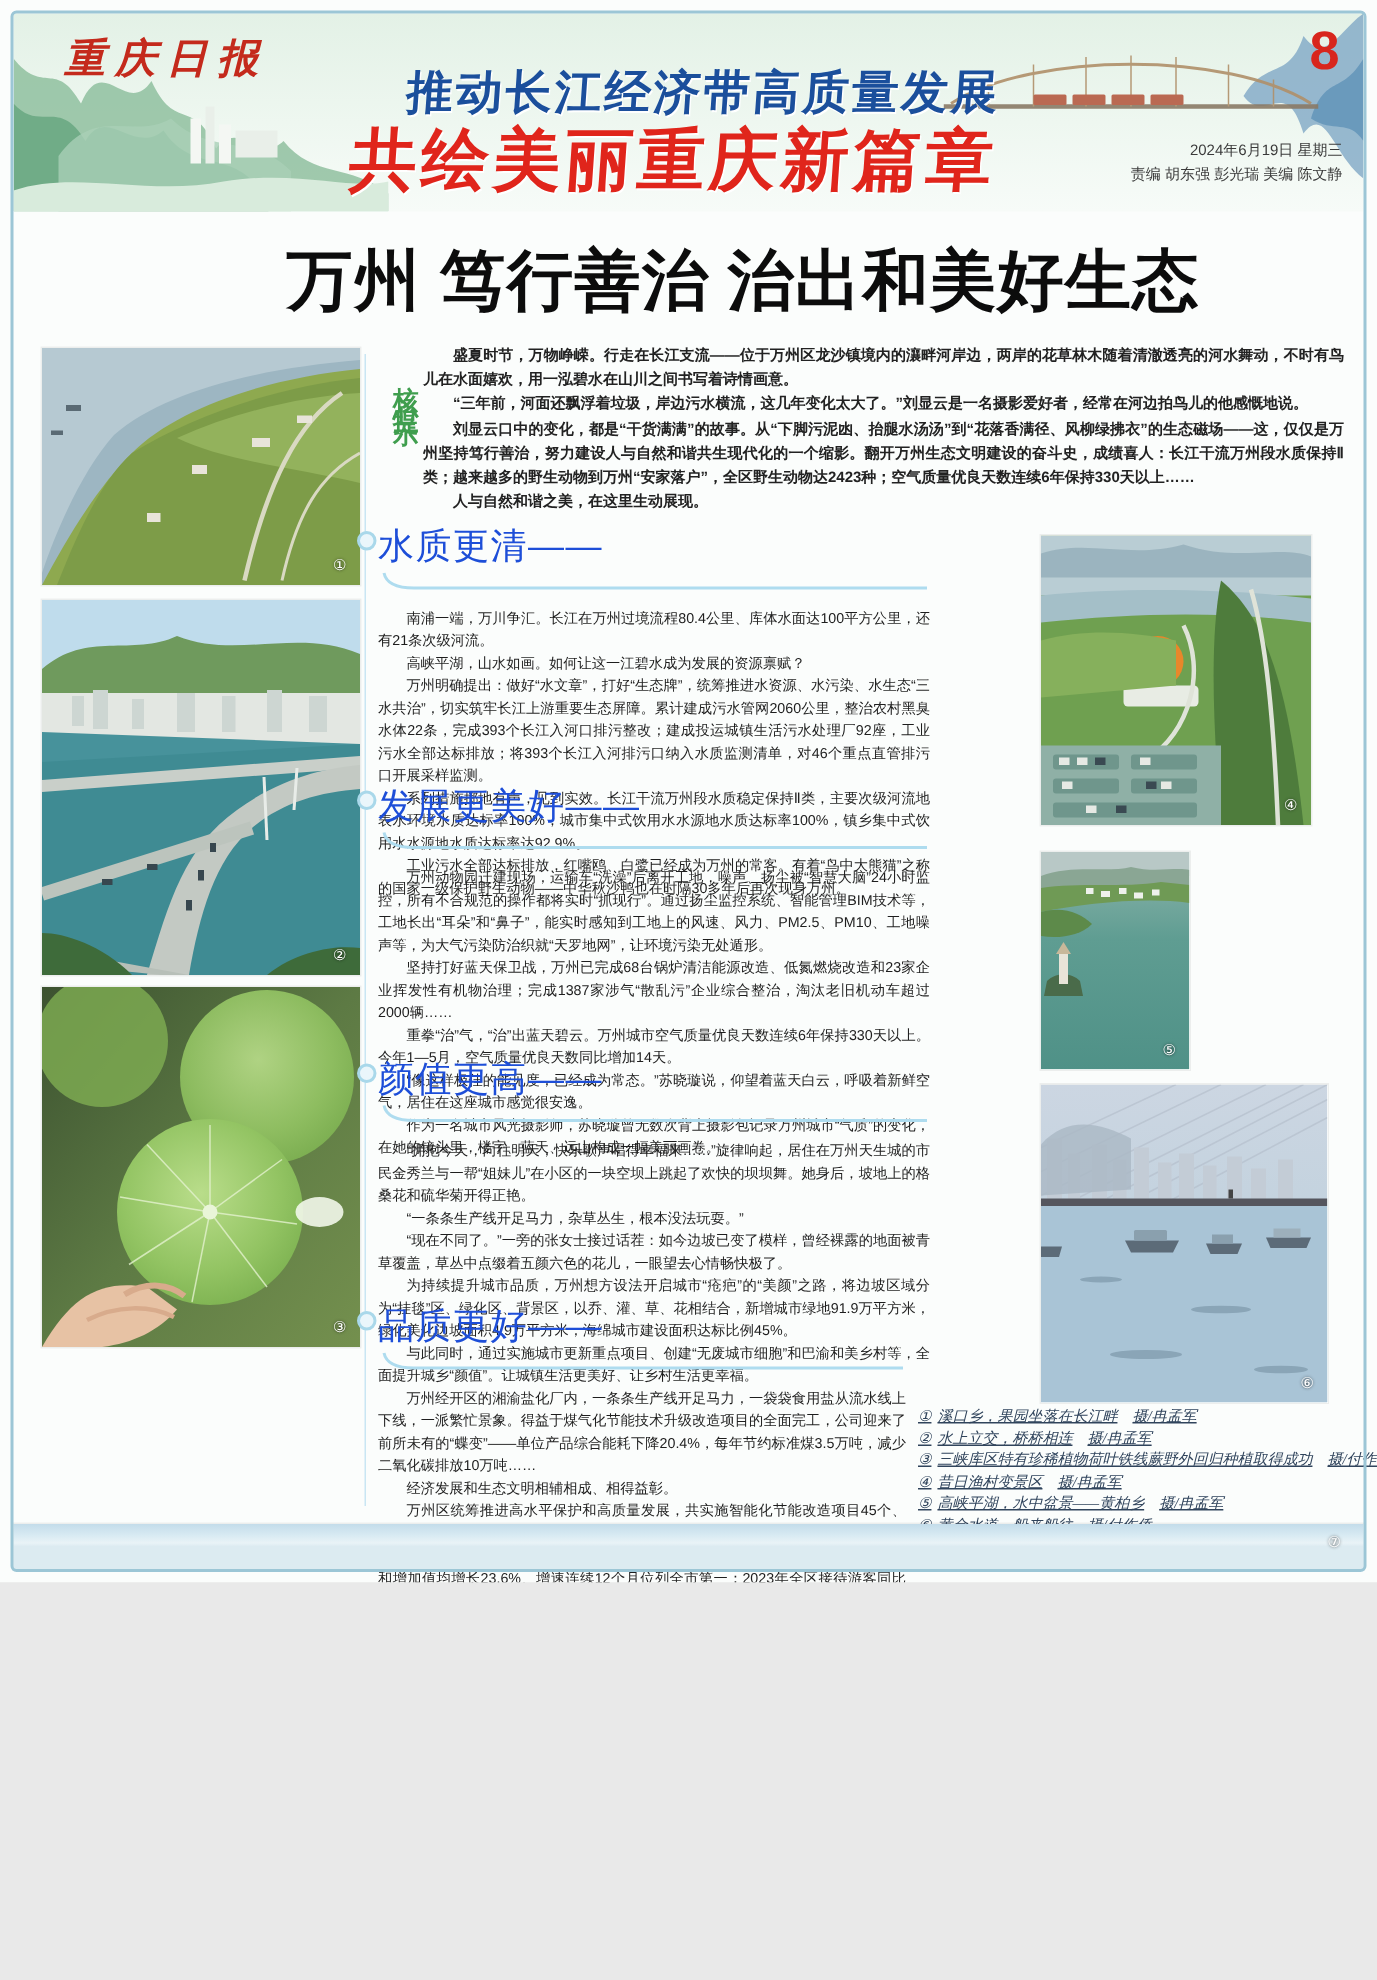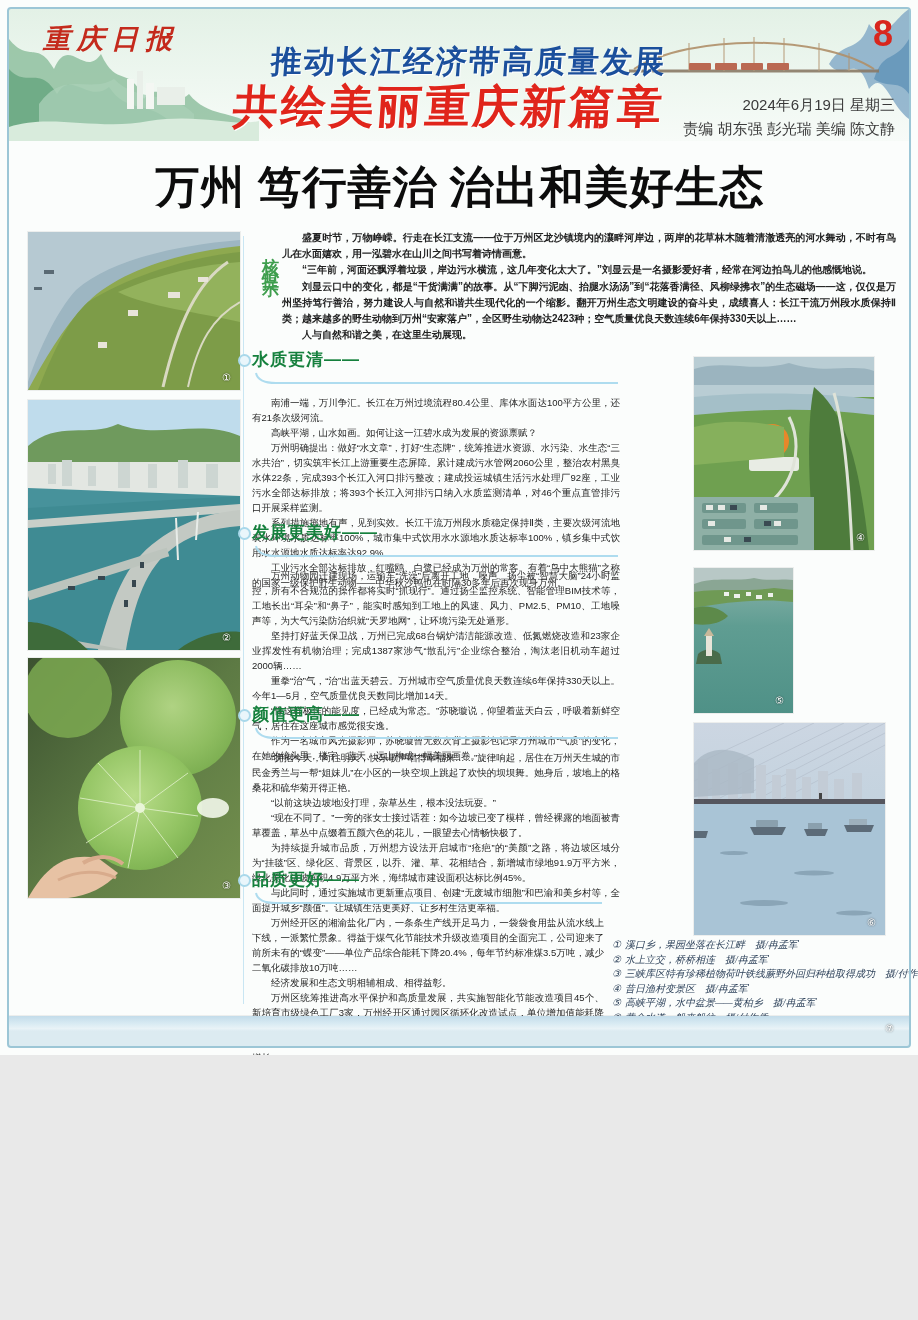--- a/index.html
+++ b/index.html
@@ -16,26 +16,26 @@
   .mtn-right{right:0;width:110px;}
   #masthead{position:absolute;left:34px;top:12px;font-family:"Liberation Serif",serif;
             font-weight:bold;font-style:italic;font-size:27px;letter-spacing:7px;color:#c42a1c;z-index:5;}
   #banner1{position:absolute;left:180px;top:32px;width:560px;text-align:center;
            font-size:31px;font-weight:bold;color:#1b4f9c;letter-spacing:2px;
            text-shadow:1px 1px 0 #fff;transform:skewX(-4deg);z-index:4;}
   #banner2{position:absolute;left:160px;top:68px;width:560px;text-align:center;
            font-size:45px;font-weight:bold;color:#e0251b;letter-spacing:3px;
            font-family:"Liberation Serif",serif;text-shadow:1px 1px 0 #fff;transform:skewX(-4deg);z-index:4;}
   #pagenum{position:absolute;right:16px;top:4px;font-size:36px;font-weight:bold;color:#d8261d;z-index:5;}
-  #dateblock{position:absolute;right:14px;top:84px;text-align:right;font-size:15px;color:#3a3a3a;
+  #dateblock{position:absolute;right:14px;top:84px;text-align:right;font-size:10px;color:#3a3a3a;
              line-height:1.6;z-index:5;}
   #bridge{position:absolute;left:620px;top:20px;z-index:3;opacity:.9;}
 
   
-  #headline{position:absolute;left:120px;top:158px;width:680px;text-align:center;
+  #headline{position:absolute;left:120px;top:158px;width:680px;text-align:right;
             font-family:"Liberation Serif",serif;font-weight:900;font-size:44px;color:#0c0c0c;
             letter-spacing:1px;}
 
   
   .photo{position:absolute;overflow:hidden;box-shadow:0 0 0 1px rgba(0,0,0,.06);}
   .photo svg{display:block;}
   .ph-badge{position:absolute;right:6px;bottom:5px;width:15px;height:15px;border-radius:50%;
             color:#fff;font-size:10px;line-height:15px;text-align:center;
             text-shadow:0 0 2px rgba(0,0,0,.8);}
 
@@ -45,34 +45,34 @@
                writing-mode:vertical-rl;letter-spacing:8px;margin-top:14px;
                font-family:"Liberation Serif",serif;}
   #intro-text{flex:1;font-size:10px;line-height:1.62;text-align:justify;}
   #intro-text p{margin:0;text-indent:2em;font-weight:bold;}
 
   
   #vline{position:absolute;left:243px;top:236px;width:1px;height:768px;background:#c9e6f3;}
 
   
   .section{position:absolute;left:252px;width:368px;}
-  .sec-head{position:relative;font-size:17px;font-weight:bold;color:#15803d;letter-spacing:1px;}
+  .sec-head{position:relative;font-size:24px;font-weight:normal;color:#1d4ed8;letter-spacing:1px;}
   .sec-node{position:absolute;left:-14px;top:6px;width:9px;height:9px;border-radius:50%;
             border:2px solid #a9d8ea;background:#eaf6fb;}
   .sec-rule{margin-top:1px;}
   .sec-body{margin-top:5px;font-size:9.5px;line-height:1.58;text-align:justify;color:#1e1e1e;}
   .sec-body p{margin:0;text-indent:2em;}
   .byline{text-align:right;font-style:italic;font-family:"Liberation Serif",serif;
           font-size:10px;padding-right:14px;margin-top:2px;color:#222;}
 
   
   #captions{position:absolute;left:612px;top:938px;width:300px;
             font-family:"Liberation Serif",serif;font-style:italic;font-size:10px;
             color:#30445c;line-height:1.45;}
-  .cap-row{white-space:nowrap;}
+  .cap-row{white-space:nowrap;text-decoration:underline;}
   .cap-num{margin-right:4px;}
   .cap-credit{margin-left:10px;}
 
   
   #pano{position:absolute;left:9px;right:9px;top:1016px;bottom:9px;overflow:hidden;
         background:linear-gradient(180deg,#c3dcea 0%,#d9ebf3 26%,#e9f3f7 42%,#dcebf1 50%);}
 </style>
 </head>
 <body>
 
@@ -389,21 +389,21 @@
   <div class="section" style="top:703px;">
     <div class="sec-head">
       <span class="sec-node"></span>
       <span>颜值更高——</span>
     </div>
     <svg class="sec-rule" width="368" height="14">
         <path d="M4,1 q2,10 20,10 H366" stroke="#aedcef" stroke-width="2" fill="none"></path>
       </svg>
     <div class="sec-body">
       <p>“拥抱今天，向往明天，快乐歌声唱得幸福来……”旋律响起，居住在万州天生城的市民金秀兰与一帮“姐妹儿”在小区的一块空坝上跳起了欢快的坝坝舞。她身后，坡地上的格桑花和硫华菊开得正艳。</p>
-      <p>“以前这块边坡地没打理，杂草丛生，根本没法玩耍。”</p>
+      <p>“一条条生产线开足马力，杂草丛生，根本没法玩耍。”</p>
       <p>“现在不同了。”一旁的张女士接过话茬：如今边坡已变了模样，曾经裸露的地面被青草覆盖，草丛中点缀着五颜六色的花儿，一眼望去心情畅快极了。</p>
       <p>为持续提升城市品质，万州想方设法开启城市“疮疤”的“美颜”之路，将边坡区域分为“挂毯”区、绿化区、背景区，以乔、灌、草、花相结合，新增城市绿地91.9万平方米，绿化美化边坡面积4.9万平方米，海绵城市建设面积达标比例45%。</p>
       <p>与此同时，通过实施城市更新重点项目、创建“无废城市细胞”和巴渝和美乡村等，全面提升城乡“颜值”。让城镇生活更美好、让乡村生活更幸福。</p>
     </div>
   </div>
 
   <div class="section" style="top:868px;width:352px;">
     <div class="sec-head">
       <span class="sec-node"></span>
       <span>品质更好——</span>

